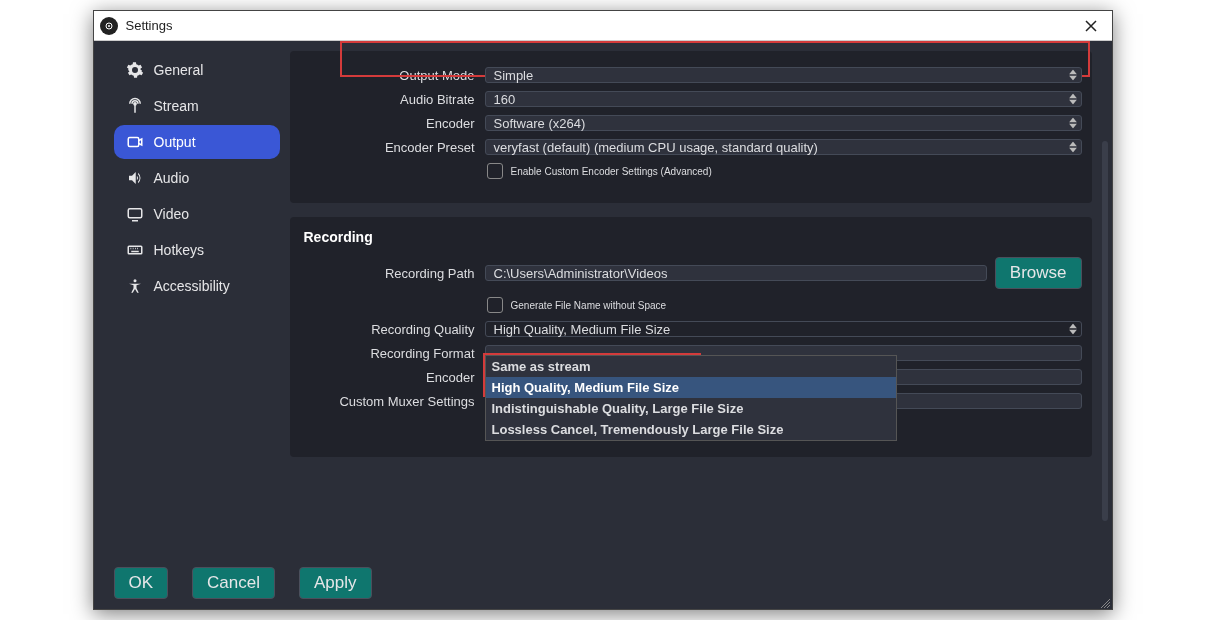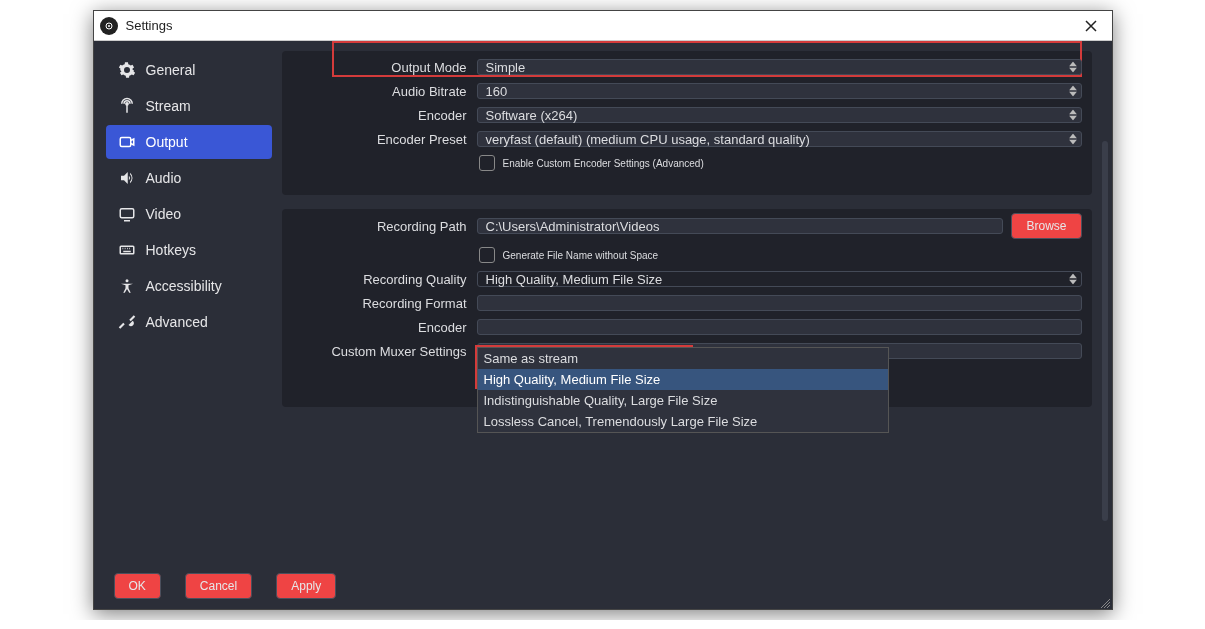--- a/index.html
+++ b/index.html
@@ -47,20 +47,21 @@
     display: flex; align-items: center; justify-content: center;
     cursor: pointer;
     color: #222;
     font-size: 16px;
   }
   .body {
     flex: 1;
     display: flex;
     overflow: hidden;
     background: #2b2e38;
+    margin-left: 8px;
   }
   .sidebar {
     width: 178px;
     padding: 12px 0 12px 12px;
     display: flex;
     flex-direction: column;
     gap: 2px;
   }
   .nav-item {
     display: flex;
@@ -68,20 +69,21 @@
     gap: 10px;
     padding: 8px 12px;
     border-radius: 4px;
     cursor: pointer;
     color: #e6e6e8;
     font-size: 14px;
   }
   .nav-item.active {
     background: #3a57d6;
     color: #fff;
+    border-radius: 10px;
   }
   .nav-item .icon {
     width: 18px; height: 18px;
     display: flex; align-items: center; justify-content: center;
   }
   .content {
     flex: 1;
     padding: 10px 20px 10px 10px;
     overflow: hidden;
     position: relative;
@@ -146,26 +148,26 @@
     padding-left: 2px;
   }
   .checkbox {
     width: 16px; height: 16px;
     border: 1px solid #888;
     border-radius: 3px;
     background: #20222a;
   }
   .checkbox-label { font-size: 10px; }
   .btn {
-    background: #ef4444;
+    background: #0f766e;
     border: 1px solid #4b4f5c;
     border-radius: 4px;
     padding: 5px 14px;
     color: #e6e6e8;
-    font-size: 12px;
+    font-size: 17px;
     cursor: pointer;
   }
   .footer {
     display: flex;
     justify-content: flex-start;
     gap: 24px;
     padding: 10px 20px;
     background: #2b2e38;
   }
   .highlight-box {
@@ -282,35 +284,27 @@
       </div>
       <div class="nav-item">
         <span class="icon">
             <svg viewBox="0 0 24 24" fill="#e6e6e8">
               <circle cx="12" cy="5" r="2"></circle>
               <path d="M4 9h16l-6 2v4l3 6h-2l-3-5-3 5H7l3-6v-4z"></path>
             </svg>
           </span>
         <span>Accessibility</span>
       </div>
-      <div class="nav-item">
-        <span class="icon">
-            <svg viewBox="0 0 24 24" fill="#e6e6e8">
-              <path d="M21 3l-6 6 2 2 6-6-2-2zM3 21l6-6-2-2-6 6 2 2zm11-5a4 4 0 105.6-5.6L14 16z"></path>
-            </svg>
-          </span>
-        <span>Advanced</span>
-      </div>
     </div>
 
     <div class="content">
 
       <div class="highlight-box" style="left:60px; top:0px; width:750px; height:36px;"></div>
 
-      <div class="form-area" style="padding-top:4px; margin-bottom:14px;">
+      <div class="form-area" style="padding-top:12px; margin-bottom:14px;">
         <div class="row">
           <div class="label">Output Mode</div>
           <div class="control">
             <div class="combo">
               <span>Simple</span>
               <span class="spinner">
                   <svg viewBox="0 0 8 5">
                     <path d="M0 5L4 0 8 5z" fill="currentColor"></path>
                   </svg>
                   <svg viewBox="0 0 8 5">
@@ -373,20 +367,21 @@
           <div class="control">
             <div class="checkbox-row">
               <span class="checkbox"></span>
               <span class="checkbox-label">Enable Custom Encoder Settings (Advanced)</span>
             </div>
           </div>
         </div>
       </div>
 
       <div class="form-area" style="position:relative;">
+        <div class="section-title">Recording</div>
         <div class="row">
           <div class="label">Recording Path</div>
           <div class="control">
             <div class="textline">
               <span>C:\Users\Administrator\Videos</span>
             </div>
             <button class="btn">Browse</button>
           </div>
         </div>
         <div class="row">
@@ -439,21 +434,21 @@
         <div class="row">
           <div class="label"></div>
           <div class="control">
             <div class="checkbox-row">
               <span class="checkbox"></span>
               <span class="checkbox-label">Enable Replay Buffer</span>
             </div>
           </div>
         </div>
 
-        <div class="dropdown-pop" style="left:195px; top:138px;">
+        <div class="dropdown-pop" style="left:195px; top:138px;font-weight:bold;">
           <div class="opt">Same as stream</div>
           <div class="opt sel">High Quality, Medium File Size</div>
           <div class="opt">Indistinguishable Quality, Large File Size</div>
           <div class="opt">Lossless Cancel, Tremendously Large File Size</div>
         </div>
 
         <div class="highlight-box" style="left:193px; top:136px; width:218px; height:44px;"></div>
       </div>
 
       <div class="scrollbar-stub"></div>

